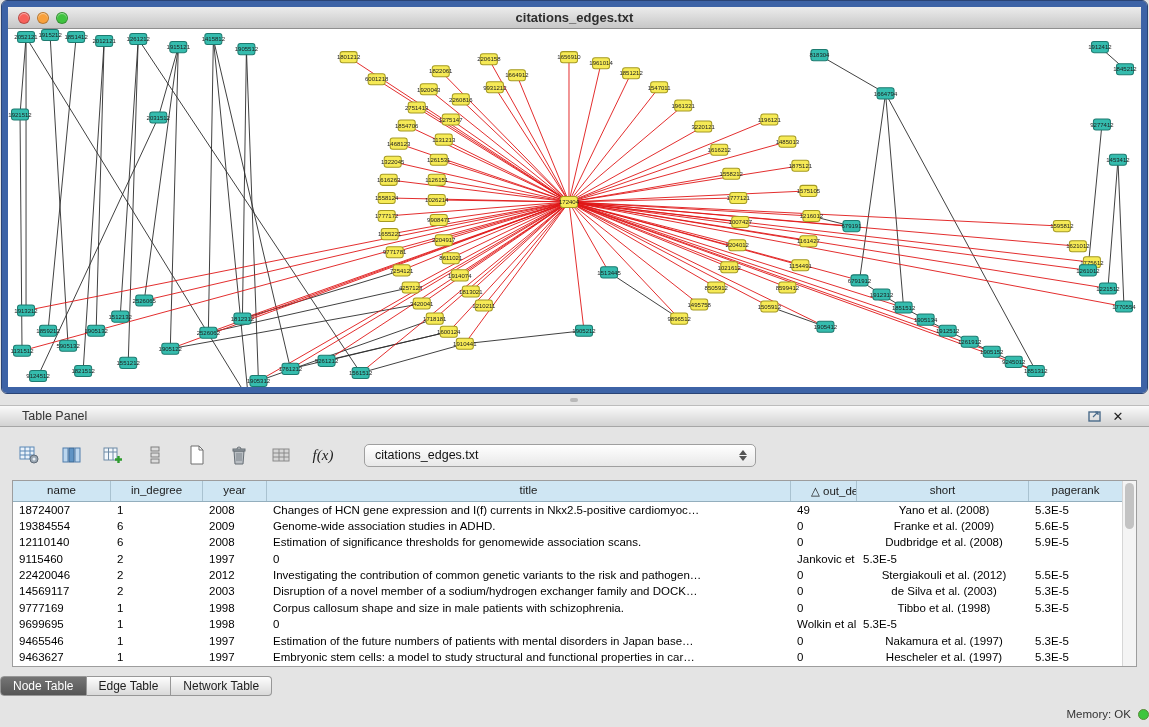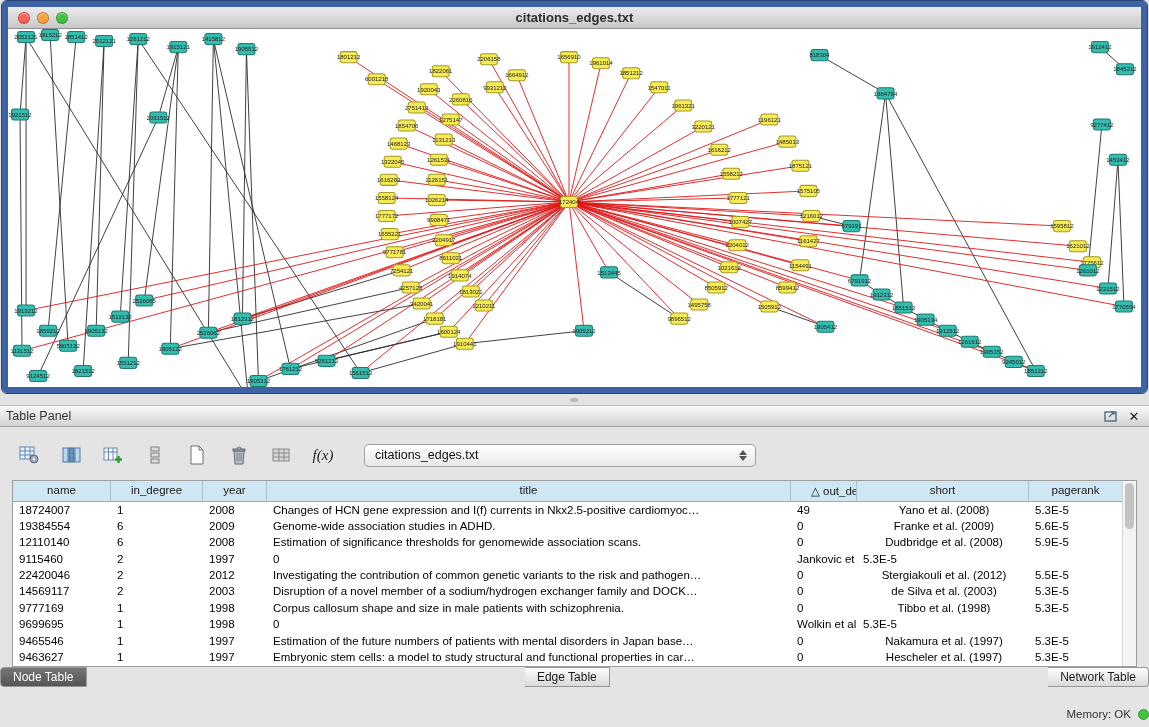--- a/index.html
+++ b/index.html
@@ -17,21 +17,21 @@
   .graph-area { position:relative; width:100%; height:358px; background:#ffffff; overflow:hidden; }
   .graph-area svg { display:block; }
 
   
   .splitter { position:absolute; top:394px; left:0; width:1149px; height:11px; }
   .splitter .grip { position:absolute; left:570px; top:4px; width:8px; height:4px; border-radius:2px; background:#b9b9b9; }
 
   
   .table-panel { position:absolute; top:405px; left:0; width:1149px; height:322px; background:#e4e4e4; }
   .panel-header { height:22px; background:linear-gradient(#fafafa,#d2d2d2); border-top:1px solid #bcbcbc;
-    border-bottom:1px solid #a6a6a6; display:flex; align-items:center; padding:0 6px; }
+    border-bottom:1px solid #a6a6a6; display:flex; align-items:center; padding:0 22px; }
   .panel-title { font-size:12.5px; color:#333; }
   .panel-header .spacer { flex:1; }
   .panel-hdr-btn { width:18px; height:16px; display:flex; align-items:center; justify-content:center;
     margin-left:6px; font-size:13px; color:#222; cursor:default; }
 
   .toolbar { display:flex; align-items:center; gap:12px; padding:12px 0 0 14px; height:44px; }
   .icon-btn { width:30px; height:28px; display:flex; align-items:center; justify-content:center; background:transparent; border:none; }
   .fx-label { font-family:"Liberation Serif", serif; font-style:italic; font-size:15px; color:#222; }
   .combo { margin-left:14px; width:392px; height:23px; border:1px solid #9f9f9f; border-radius:5px;
     background:linear-gradient(#ffffff,#e8e8e8); display:flex; align-items:center; padding:0 6px 0 10px; }
@@ -44,21 +44,21 @@
   .tbl-grid { display:grid; grid-template-columns:98px 92px 64px 524px 66px 172px 94px; }
   .thead { background:#cfe6f3; border-bottom:1px solid #93aebd; }
   .th { font-size:11.5px; color:#1b1b1b; text-align:center; padding:3px 20px; border-right:1px solid #a9c2d0;
     white-space:nowrap; overflow:hidden; }
   .tr { height:16.4px; }
   .td { font-size:11.5px; color:#000; padding:1.5px 4px 0 6px; white-space:nowrap; overflow:hidden; }
   .td.center { text-align:center; }
   .vscroll { position:absolute; top:0; right:0; width:14px; height:100%; background:#f4f4f4; border-left:1px solid #d6d6d6; }
   .vthumb { position:absolute; top:2px; left:2px; width:9px; height:46px; border-radius:5px; background:#c3c3c3; }
 
-  .tabs-row { display:flex; justify-content:space-between; }
+  .tabs-row { display:flex; justify-content:flex-start; margin-top:9px; }
   .tab { height:20px; padding:0 12px; display:flex; align-items:center; font-size:12px; color:#1d1d1d;
     background:linear-gradient(#fdfdfd,#d9d9d9); border:1px solid #979797; border-left:none; }
   .tab:first-child { border-left:1px solid #979797; border-radius:4px 0 0 4px; }
   .tab:last-child { border-radius:0 4px 4px 0; }
   .tab.selected { background:linear-gradient(#757575,#555555); color:#fff; }
 
   .status-bar { position:absolute; bottom:0; left:0; width:1149px; height:26px; display:flex;
     align-items:center; justify-content:flex-end; gap:7px; }
   .mem-label { font-size:11.5px; color:#333; }
   .mem-dot { width:11px; height:11px; border-radius:50%; border:1px solid #5a8a3a; }

